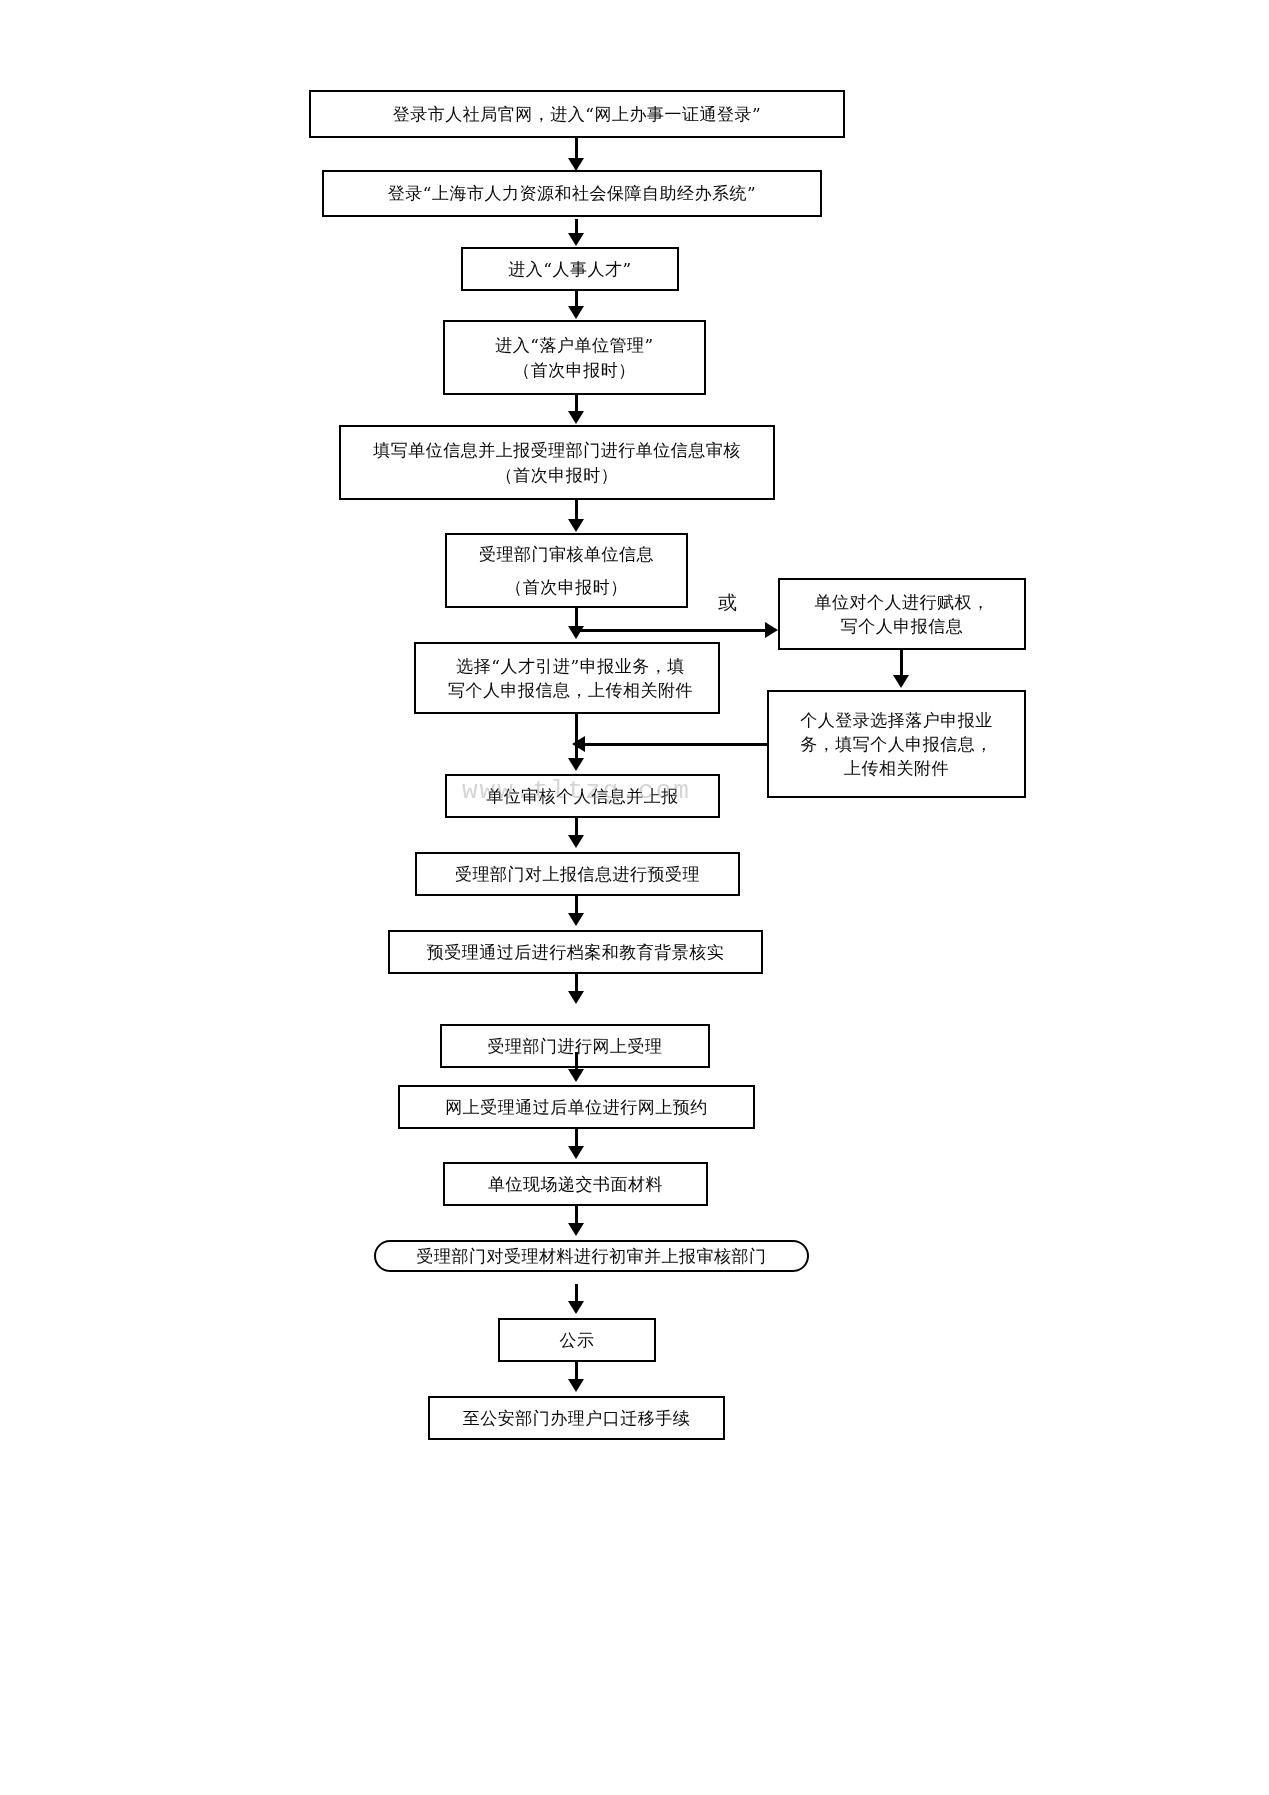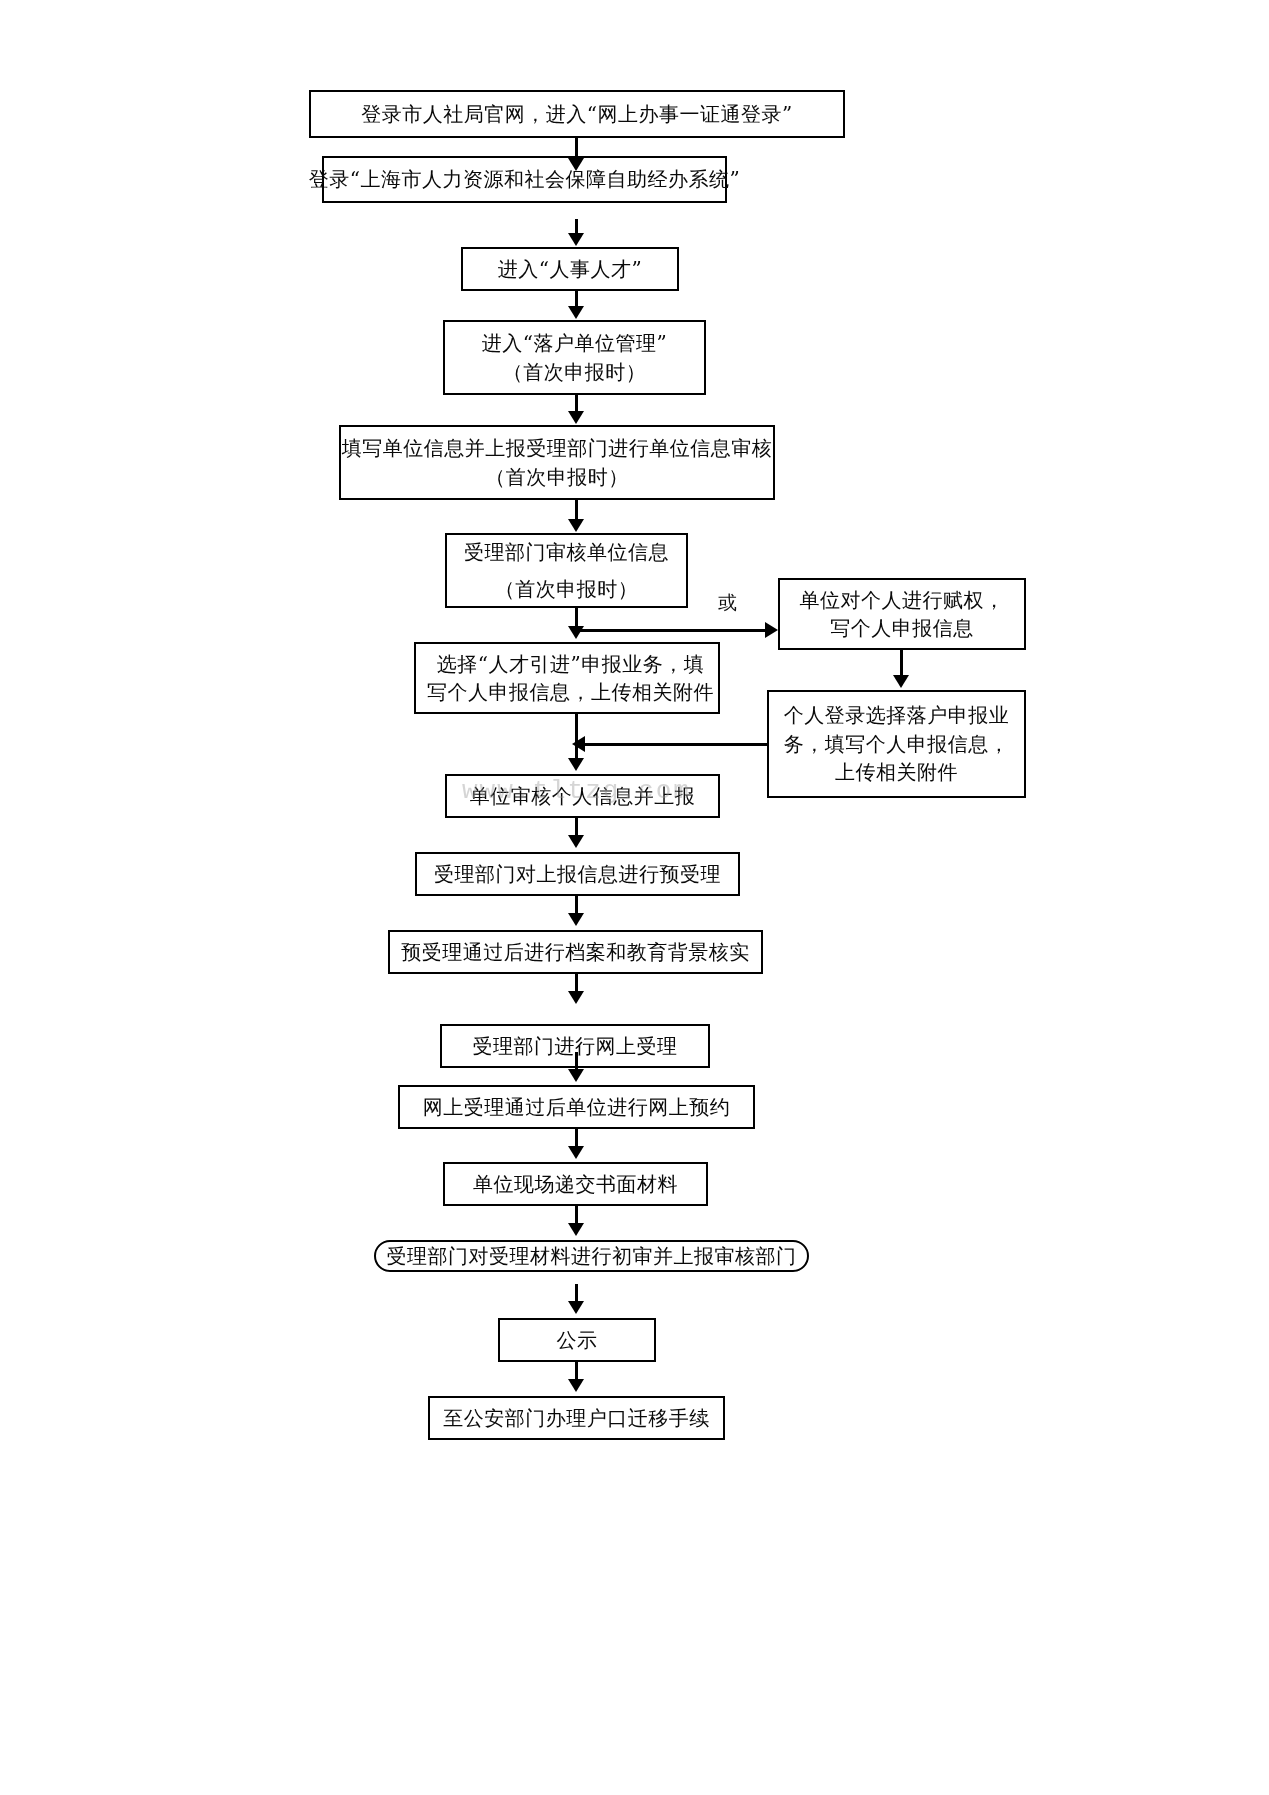--- a/index.html
+++ b/index.html
@@ -22,21 +22,21 @@
     position: absolute;
     box-sizing: border-box;
     border: 2px solid #000000;
     background: transparent;
     display: flex;
     flex-direction: column;
     align-items: center;
     justify-content: center;
     text-align: center;
     font-family: "DejaVu Serif", "Liberation Serif", serif;
-    font-size: 20px;
+    font-size: 17px;
     line-height: 1.42;
     letter-spacing: 0.5px;
     color: #0a0a0a;
     padding: 2px 6px;
   }
   .node .line {
     display: block;
     white-space: nowrap;
   }
   .conn {
@@ -85,21 +85,21 @@
 </style>
 </head>
 <body>
 
 <div id="page">
 
   <div class="node" style="left:309px; top:90px; width:536px; height:48px;">
     <span class="line">登录市人社局官网，进入“网上办事一证通登录”</span>
   </div>
 
-  <div class="node" style="left:322px; top:156px; width:405px; height:47px;">
+  <div class="node" style="left:322px; top:170px; width:500px; height:47px;">
     <span class="line">登录“上海市人力资源和社会保障自助经办系统”</span>
   </div>
 
   <div class="node" style="left:461px; top:247px; width:218px; height:44px;">
     <span class="line">进入“人事人才”</span>
   </div>
 
   <div class="node" style="left:443px; top:320px; width:263px; height:75px;">
     <span class="line">进入“落户单位管理”</span>
     <span class="line">（首次申报时）</span>

